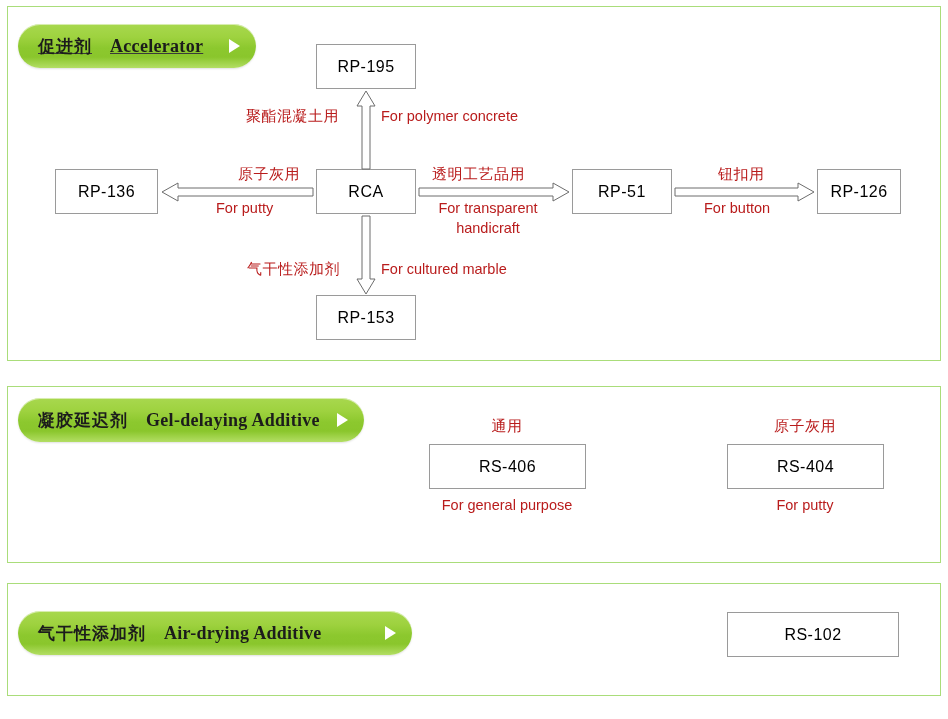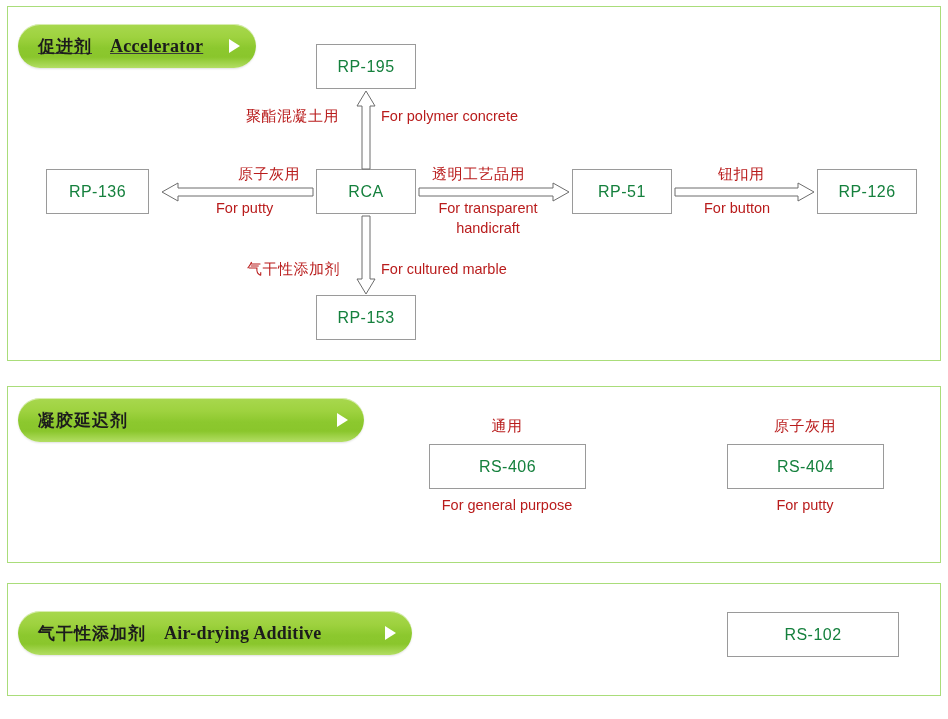--- a/index.html
+++ b/index.html
@@ -57,21 +57,21 @@
   #badge-gel{left:18px;top:398px;width:346px;}
   #badge-air{left:18px;top:611px;width:394px;}
 
   
   .pbox{
     position:absolute;
     border:1px solid #9a9a9a;
     background:#fff;
     box-sizing:border-box;
     display:flex;align-items:center;justify-content:center;
-    font-size:16px;color:#15803d;
+    font-size:16px;color:#000000;
     letter-spacing:.5px;
   }
 
   
   .lbl{
     position:absolute;
     font-size:14.5px;
     color:#b91c1c;
     white-space:nowrap;
   }
@@ -95,27 +95,27 @@
   <div class="panel" id="panel-accelerator"></div>
 
   <div class="badge" id="badge-accelerator">
     <span class="cn">促进剂</span>
     <span class="en">Accelerator</span>
     <span class="tri"></span>
   </div>
 
   <div class="pbox" style="left:316px;top:44px;width:100px;height:45px;">RP-195</div>
 
-  <div class="pbox" style="left:46px;top:169px;width:103px;height:45px;">RP-136</div>
+  <div class="pbox" style="left:55px;top:169px;width:103px;height:45px;">RP-136</div>
 
   <div class="pbox" style="left:316px;top:169px;width:100px;height:45px;">RCA</div>
 
   <div class="pbox" style="left:572px;top:169px;width:100px;height:45px;">RP-51</div>
 
-  <div class="pbox" style="left:817px;top:169px;width:100px;height:45px;">RP-126</div>
+  <div class="pbox" style="left:817px;top:169px;width:84px;height:45px;">RP-126</div>
 
   <div class="pbox" style="left:316px;top:295px;width:100px;height:45px;">RP-153</div>
 
   <div class="arrow" style="left:355px;top:90px;">
     <svg width="22" height="80" viewBox="0 0 22 80">
       <polygon points="11,1 20,16 15,16 15,79 7,79 7,16 2,16"></polygon>
     </svg>
   </div>
   <div class="lbl cnf" style="left:246px;top:107px;">聚酯混凝土用</div>
   <div class="lbl" style="left:381px;top:108px;">For polymer concrete</div>
@@ -150,20 +150,21 @@
       <polygon points="11,79 20,64 15,64 15,1 7,1 7,64 2,64"></polygon>
     </svg>
   </div>
   <div class="lbl cnf" style="left:247px;top:260px;">气干性添加剂</div>
   <div class="lbl" style="left:381px;top:261px;">For cultured marble</div>
 
   <div class="panel" id="panel-gel"></div>
 
   <div class="badge" id="badge-gel">
     <span class="cn">凝胶延迟剂</span>
+    <span class="en">Gel-delaying Additive</span>
     <span class="tri"></span>
   </div>
 
   <div class="lbl cnf ctr" style="left:507px;top:417px;">通用</div>
   <div class="pbox" style="left:429px;top:444px;width:157px;height:45px;">RS-406</div>
   <div class="lbl ctr" style="left:507px;top:497px;">For general purpose</div>
 
   <div class="lbl cnf ctr" style="left:805px;top:417px;">原子灰用</div>
   <div class="pbox" style="left:727px;top:444px;width:157px;height:45px;">RS-404</div>
   <div class="lbl ctr" style="left:805px;top:497px;">For putty</div>

